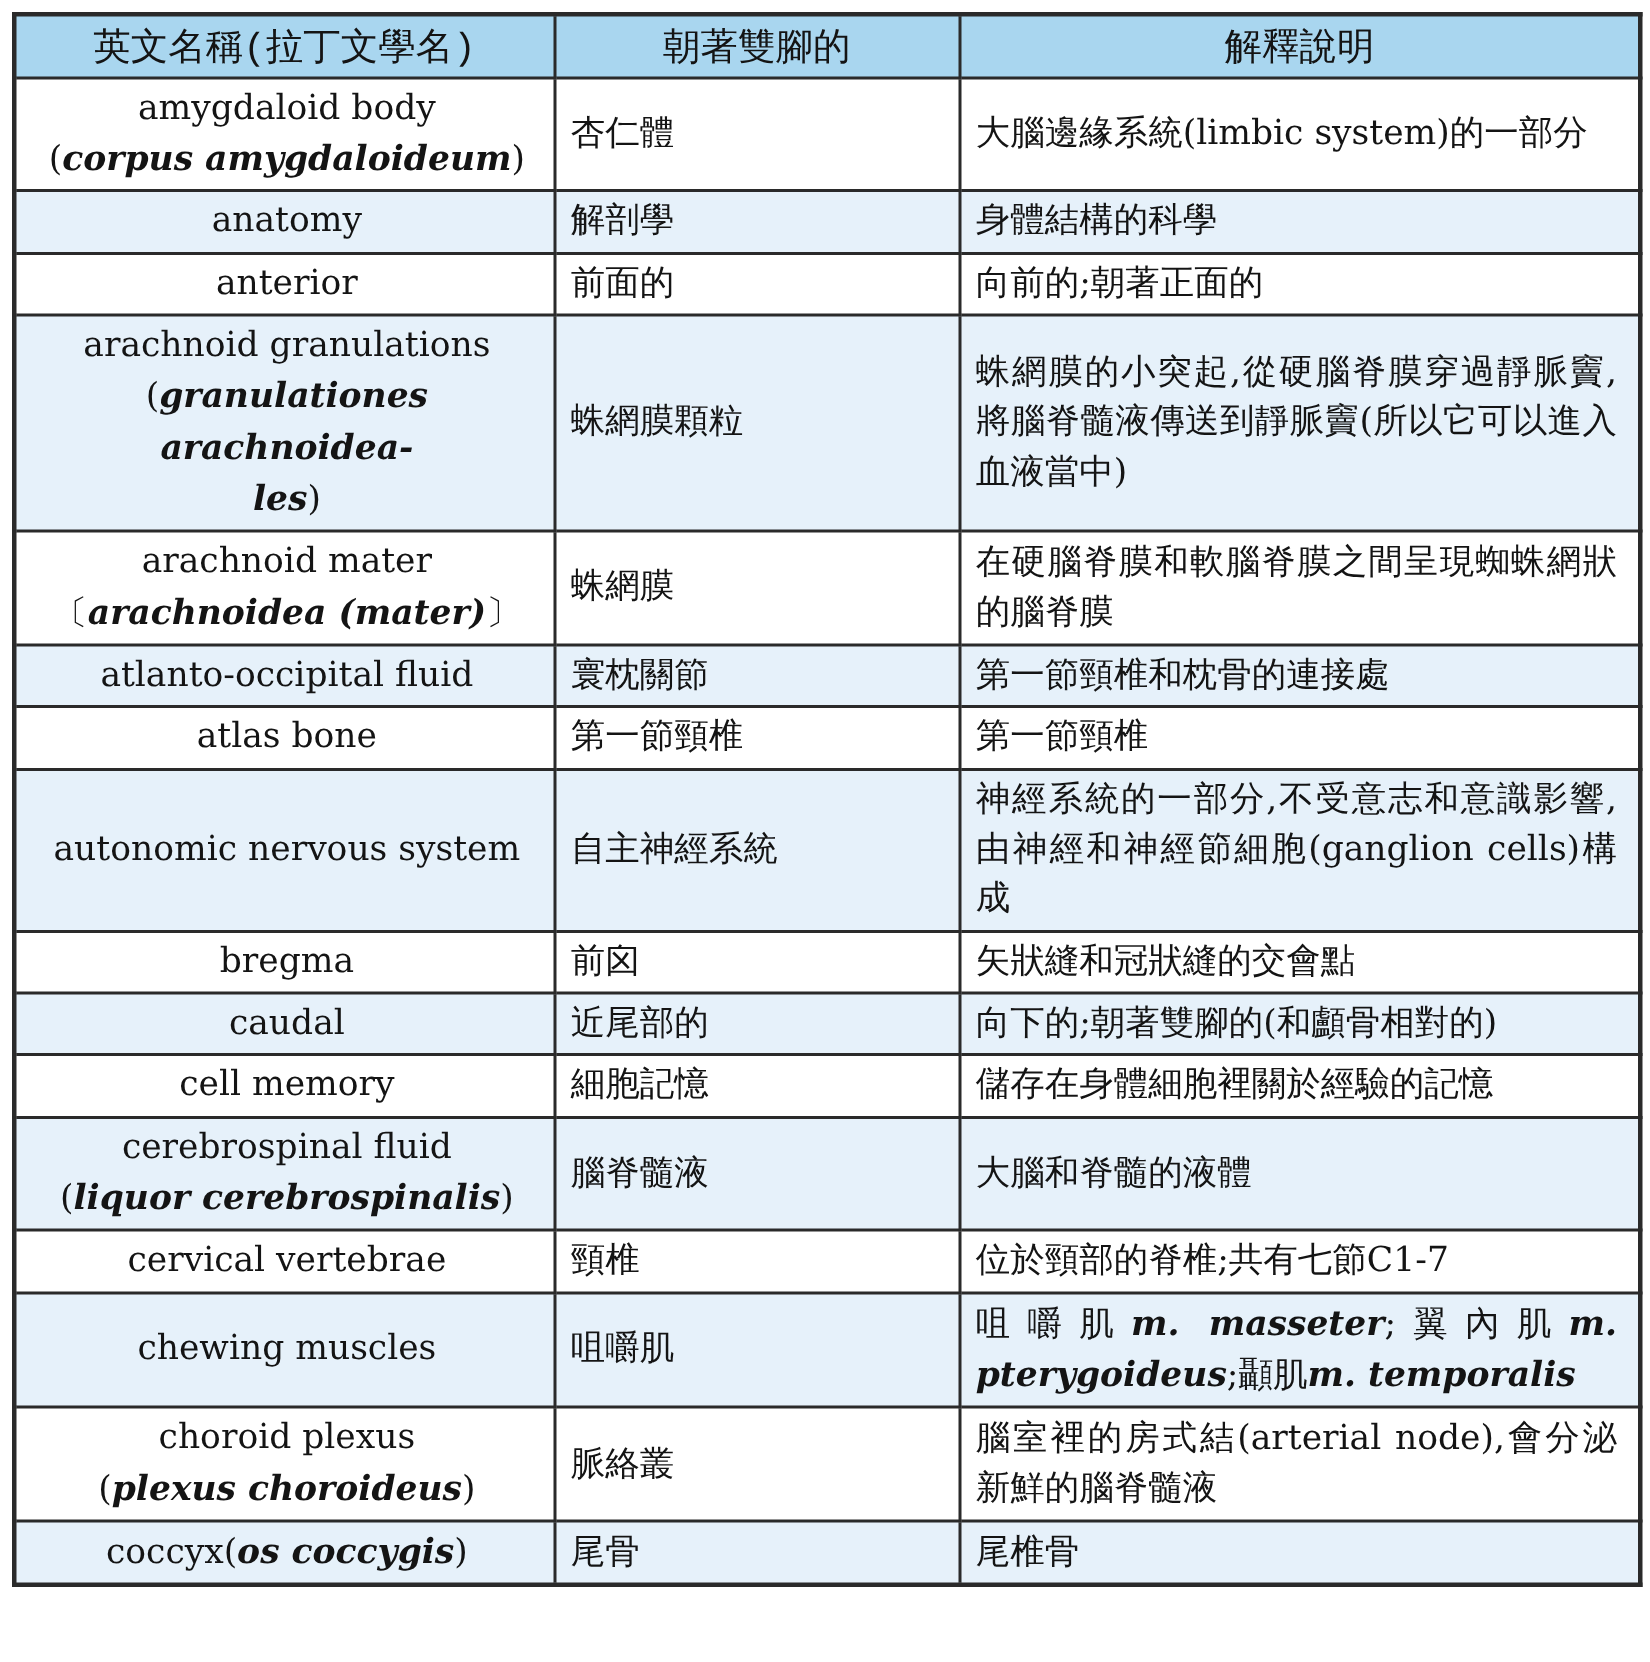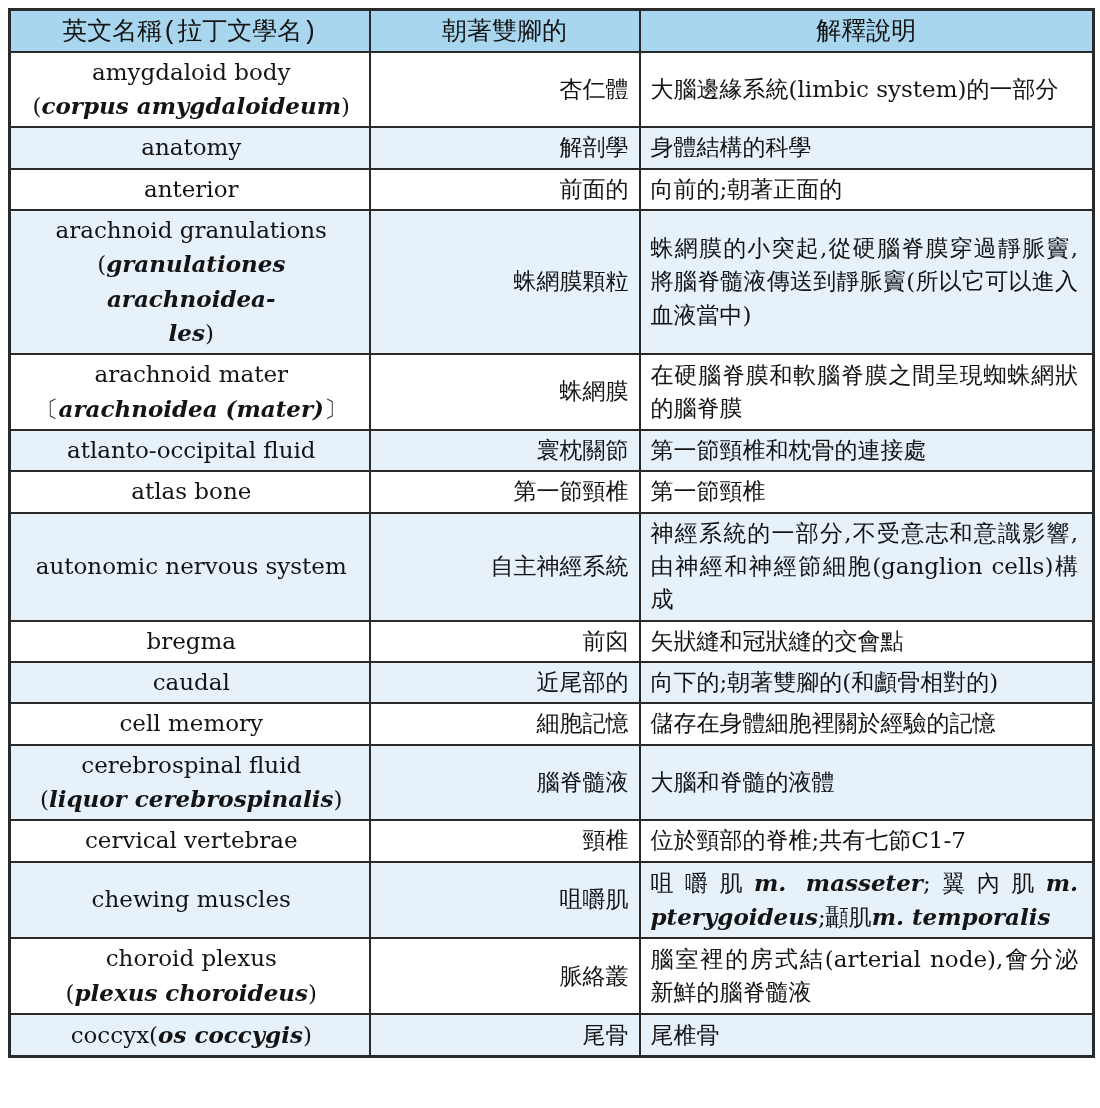--- a/index.html
+++ b/index.html
@@ -46,21 +46,21 @@
   td {
     font-family: "DejaVu Serif", "Liberation Serif", serif;
     font-size: 23px;
     line-height: 1.45;
     height: 40px;
     padding: 3px 10px;
     background: #ffffff;
   }
   tr.shaded td { background: var(--row-alt-bg); }
   td.cell-name { text-align: center; padding-left: 13px; }
-  td.cell-zh   { text-align: right; }
+  td.cell-zh   { text-align: left; }
   td.cell-desc { text-align: justify; padding-right: 14px; }
   td i { font-style: italic; font-weight: bold; }
 </style>
 </head>
 <body>
 
 <div class="page">
   <table class="glossary">
     <colgroup>
       <col class="c1">

